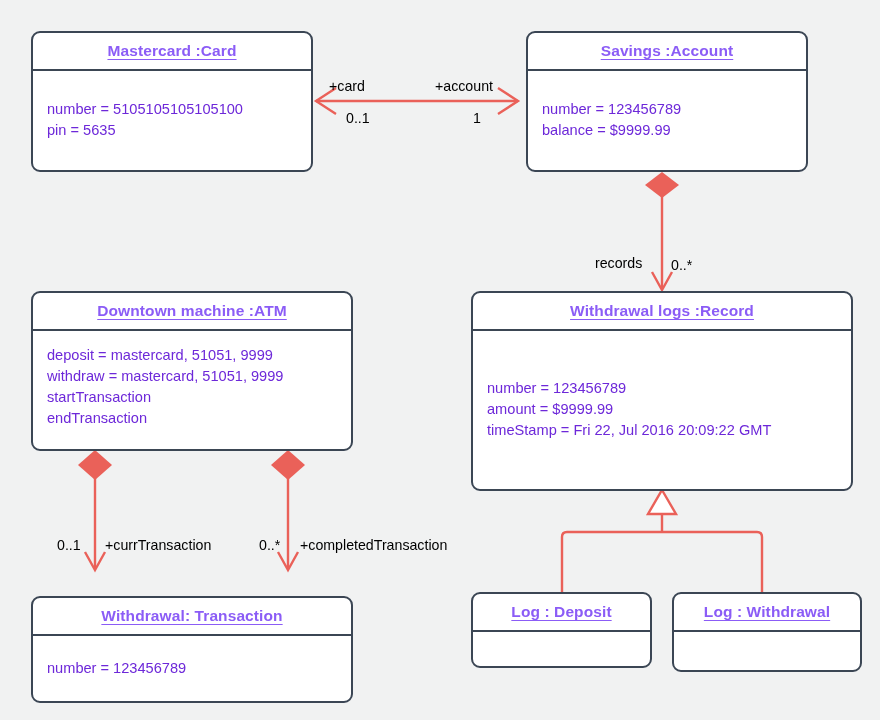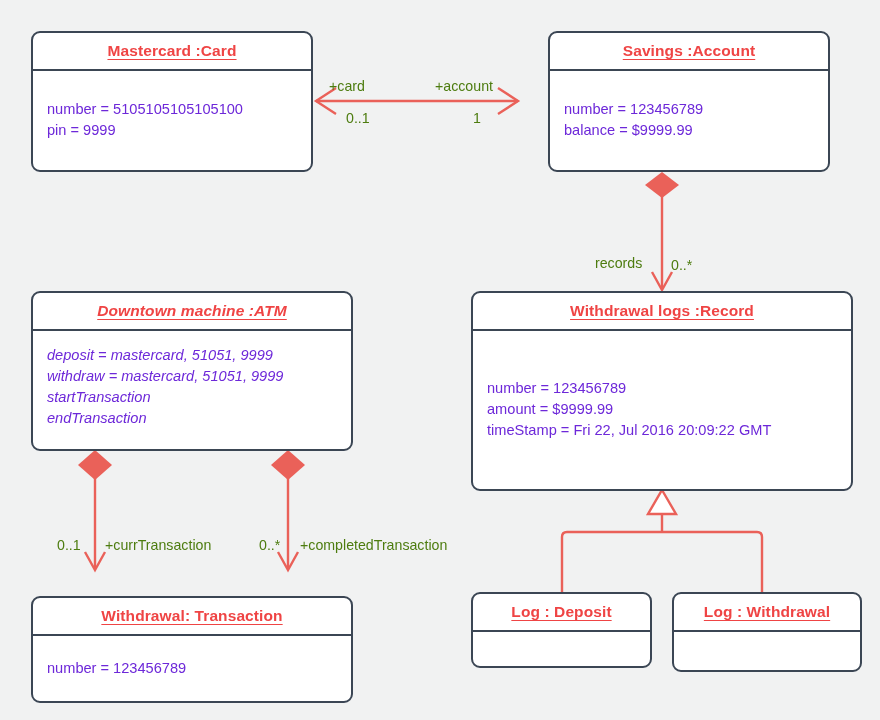--- a/index.html
+++ b/index.html
@@ -42,21 +42,21 @@
     height: 38px;
     border-bottom: 2.5px solid #3b4654;
     display: flex;
     align-items: center;
     justify-content: center;
     box-sizing: border-box;
   }
   .uml-title {
     font-size: 15.5px;
     font-weight: bold;
-    color: #ef4444;
+    color: #8b5cf6;
     text-decoration: underline;
     text-underline-offset: 3px;
     letter-spacing: 0.1px;
     white-space: nowrap;
   }
   .uml-body {
     display: flex;
     flex-direction: column;
     justify-content: center;
     padding: 0 14px;
@@ -64,21 +64,21 @@
   }
   .uml-attr {
     font-size: 14.6px;
     color: #6d28d9;
     line-height: 21px;
     white-space: nowrap;
   }
   .edge-label {
     position: absolute;
     font-size: 14.2px;
-    color: #4d7c0f;
+    color: #000000;
     white-space: nowrap;
     line-height: 16px;
   }
 </style>
 </head>
 <body>
 
 <div id="canvas">
 
   <svg class="edges" viewBox="0 0 880 720" xmlns="http://www.w3.org/2000/svg">
@@ -113,35 +113,35 @@
       <path d="M 562,592 L 562,537 Q 562,532 567,532 L 757,532 Q 762,532 762,537 L 762,592" fill="none" stroke="#ea6159" stroke-width="2.4"></path>
     </g>
   </svg>
 
   <div class="uml-box" style="left:31px; top:31px; width:282px; height:141px;">
     <div class="uml-header">
       <span class="uml-title">Mastercard :Card</span>
     </div>
     <div class="uml-body" style="height:98px;">
       <div class="uml-attr">number = 5105105105105100</div>
-      <div class="uml-attr">pin = 9999</div>
+      <div class="uml-attr">pin = 5635</div>
     </div>
   </div>
 
-  <div class="uml-box" style="left:548px; top:31px; width:282px; height:141px;">
+  <div class="uml-box" style="left:526px; top:31px; width:282px; height:141px;">
     <div class="uml-header">
       <span class="uml-title">Savings :Account</span>
     </div>
     <div class="uml-body" style="height:98px;">
       <div class="uml-attr">number = 123456789</div>
       <div class="uml-attr">balance = $9999.99</div>
     </div>
   </div>
 
-  <div class="uml-box" style="left:31px; top:291px; width:322px; height:160px;font-style:italic;">
+  <div class="uml-box" style="left:31px; top:291px; width:322px; height:160px;">
     <div class="uml-header">
       <span class="uml-title">Downtown machine :ATM</span>
     </div>
     <div class="uml-body" style="height:117px; justify-content:flex-start; padding-top:14px;">
       <div class="uml-attr">deposit = mastercard, 51051, 9999</div>
       <div class="uml-attr">withdraw = mastercard, 51051, 9999</div>
       <div class="uml-attr">startTransaction</div>
       <div class="uml-attr">endTransaction</div>
     </div>
   </div>

